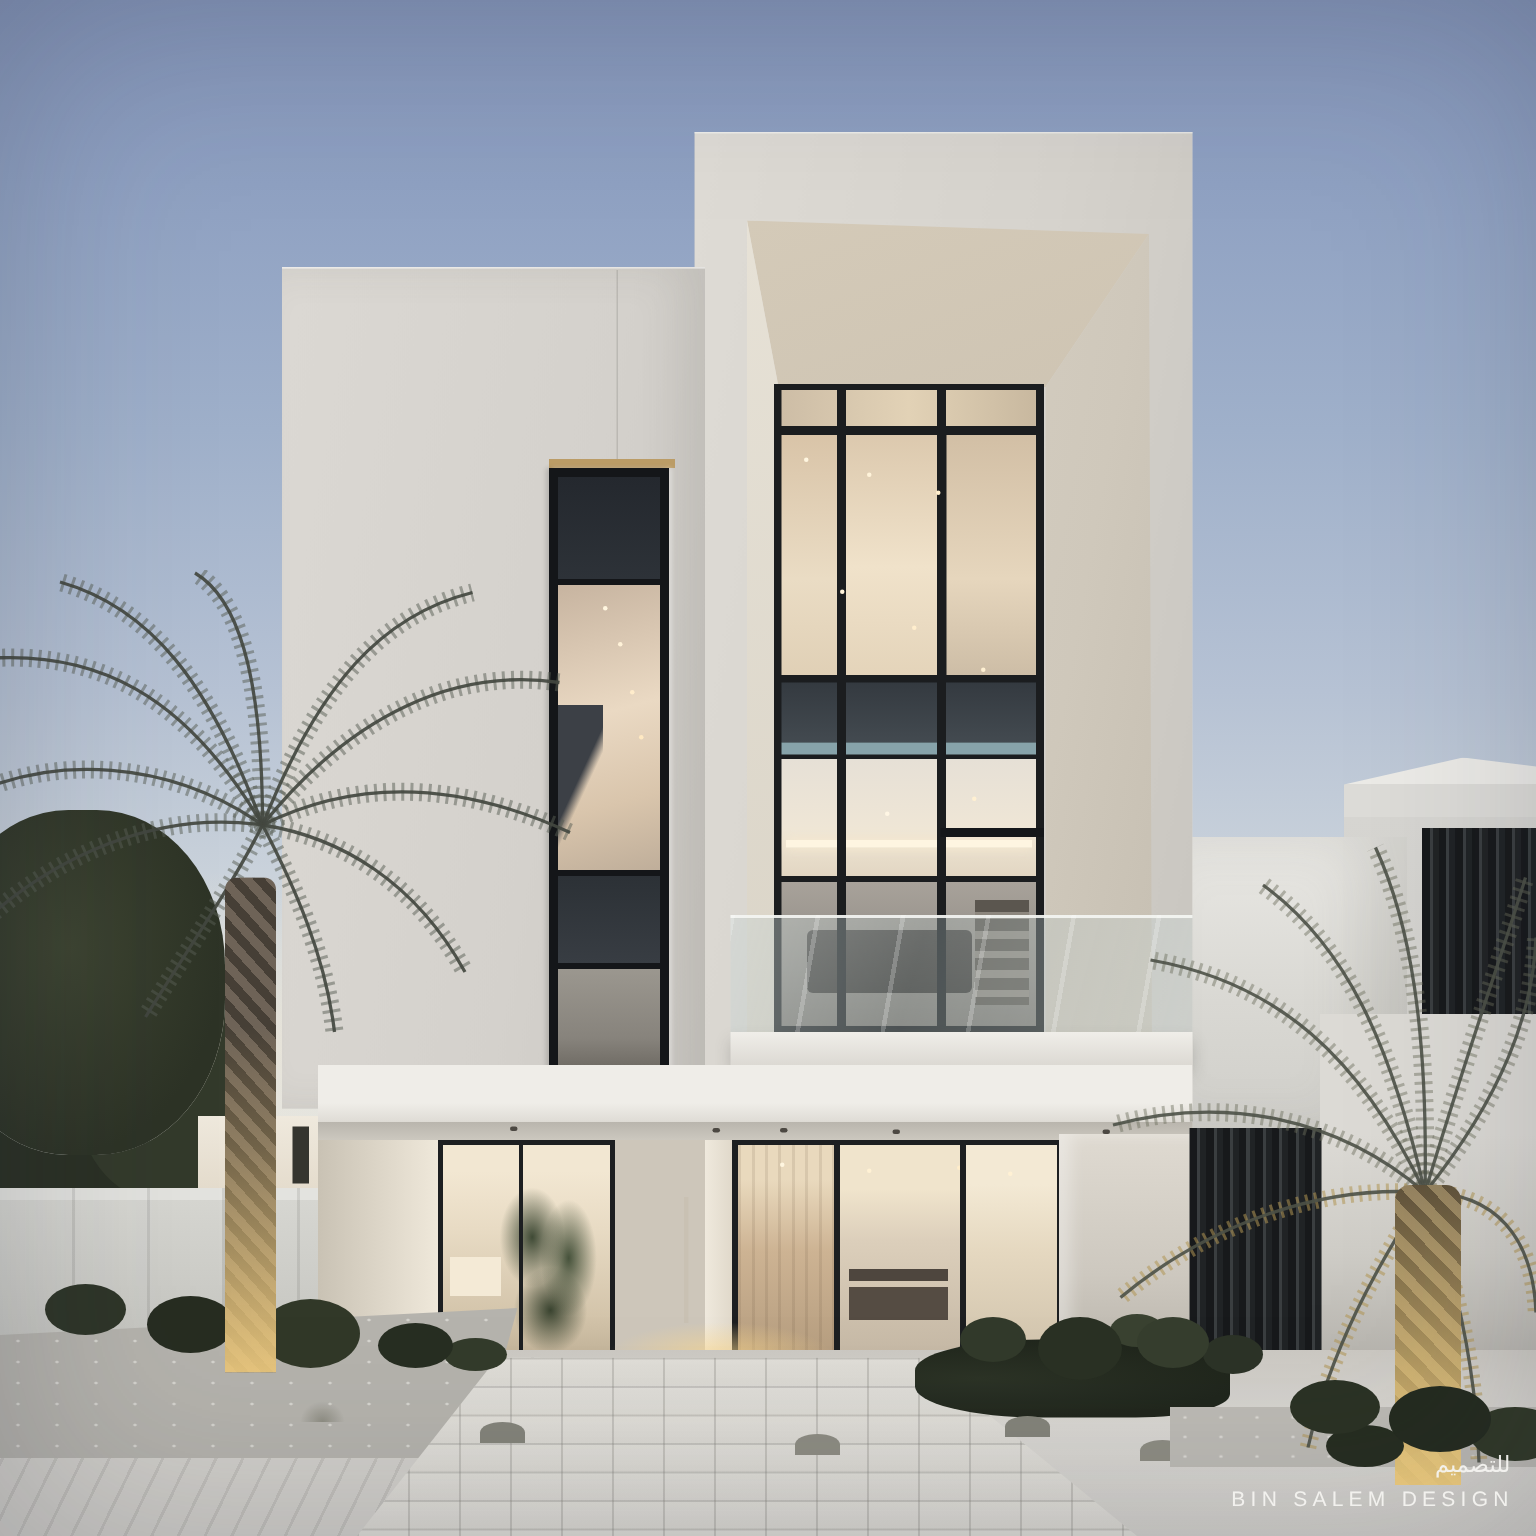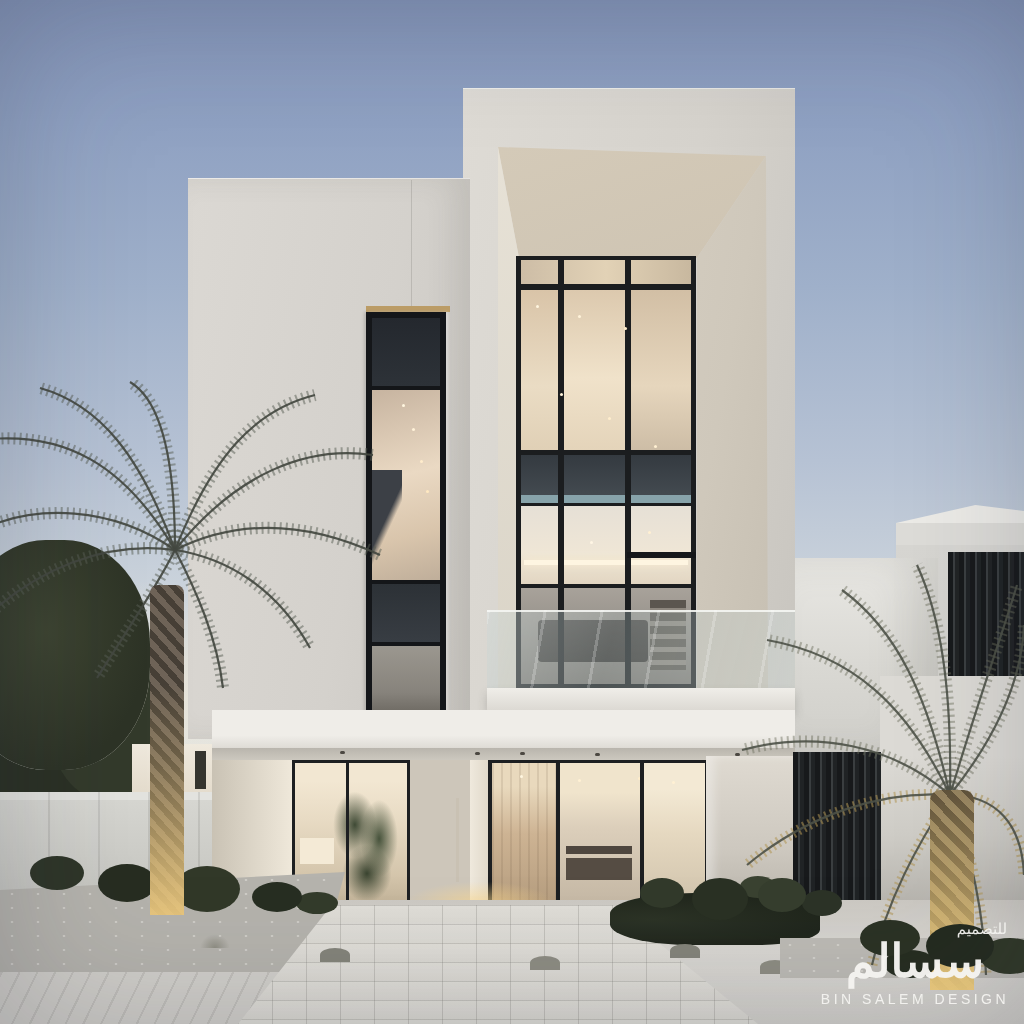--- a/index.html
+++ b/index.html
@@ -310,17 +310,16 @@
         linear-gradient(to top,rgba(250,214,130,.95),rgba(250,214,130,.45) 55%,rgba(250,214,130,.1)),
         repeating-linear-gradient(46deg,#8a7a5c 0 7px,#4f4433 7px 14px),
         repeating-linear-gradient(-46deg,rgba(0,0,0,.45) 0 6px,transparent 6px 13px),#8a7a5c;"></div>
   <div class="abs" style="left:860px;top:920px;width:60px;height:36px;border-radius:50%;background:#2b3224;
        box-shadow:70px 8px 0 4px #242b1f,120px 18px 0 0 #303827,20px 26px 0 -4px #262d20;"></div>
 
   <div class="abs vignette"></div>
 
   <div class="abs wm" style="right:16px;bottom:18px;width:220px;">
     <div class="ar-small" style="text-align:right;padding-right:18px;">للتصميم</div>
-    <div class="ar-big">سسالم</div>
     <div class="latin">BIN SALEM DESIGN</div>
   </div>
 
 </div>
 
 </body></html>

